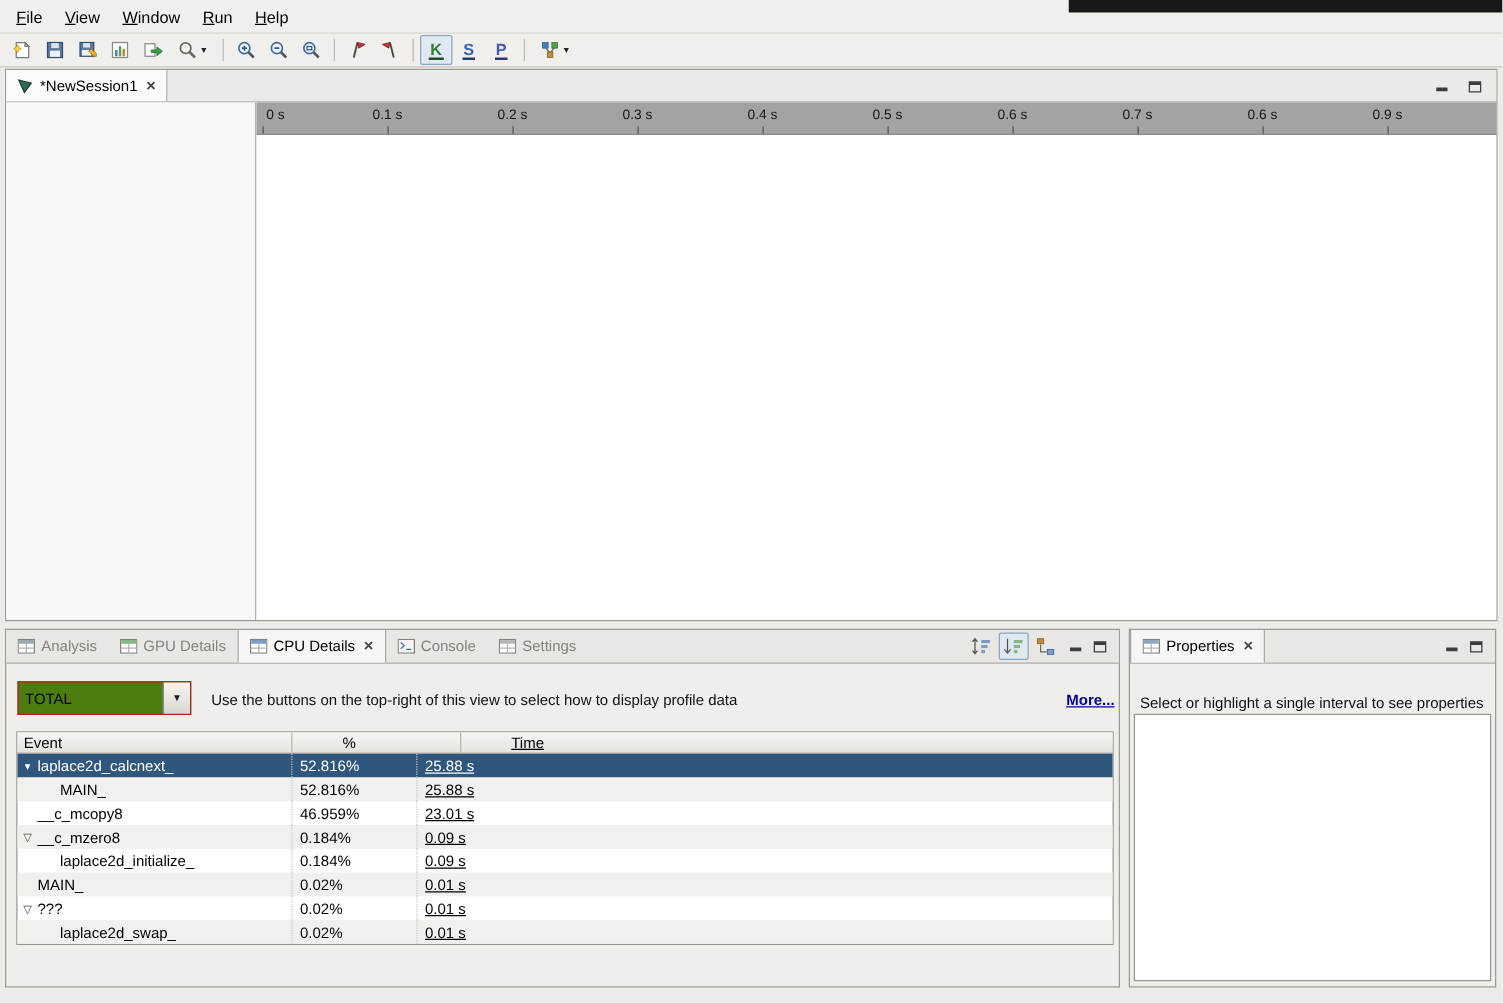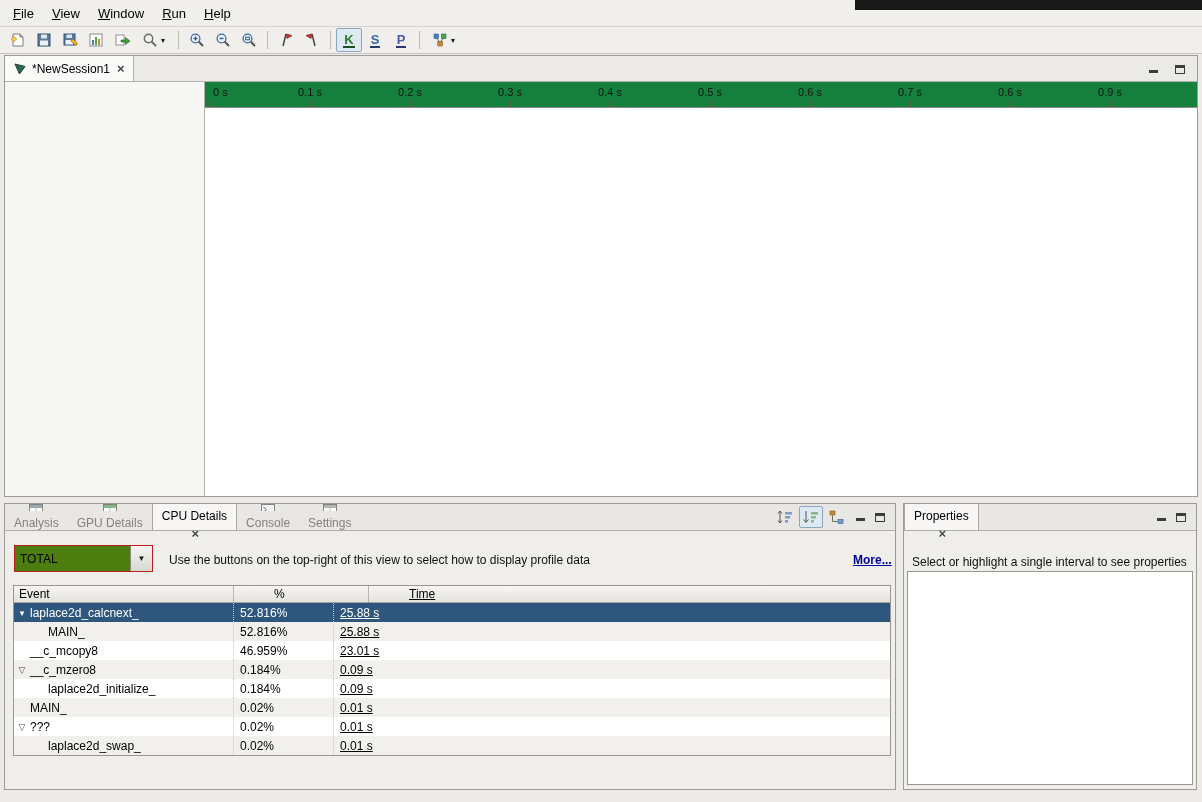--- a/index.html
+++ b/index.html
@@ -30,31 +30,31 @@
   #editor-tabbar { position:absolute; left:0; top:0; right:0; height:26px;
     background:#eceae6; border-bottom:1px solid #b3b1ab; display:flex; align-items:stretch; }
   .etab { display:flex; align-items:center; gap:5px; padding:0 8px;
     background:#fafaf8; border-right:1px solid #b3b1ab; }
   .tab-close { font-weight:bold; font-size:13px; color:#444; margin-left:2px; line-height:12px; }
   .winbtns { position:absolute; right:8px; top:4px; display:flex; gap:9px; }
   .winbtn { width:18px; height:18px; display:flex; align-items:center; justify-content:center; }
   .min-icon { width:9px; height:3px; border-bottom:3px solid #3c3c3c; margin-top:5px; }
   .max-icon { width:10px; height:9px; border:1px solid #3c3c3c; border-top:3px solid #3c3c3c; }
 
-  #ruler { position:absolute; left:200px; top:26px; right:0; height:26px; border-bottom:1px solid #8f8d88; background:#15803d; }
+  #ruler { position:absolute; left:200px; top:26px; right:0; height:26px; border-bottom:1px solid #8f8d88; background:#a3a3a3; }
   .tick-label { position:absolute; top:4px; font-size:11px; white-space:nowrap; transform:translateX(-50%); color:#141414; }
   .tick-label.first { transform:none; }
   .tick { position:absolute; bottom:0; width:1px; height:6px; background:#55534e; }
   #tl-left { position:absolute; left:0; top:26px; width:200px; bottom:0; background:#f7f7f5; border-right:1px solid #b3b1ab; }
   #tl-canvas { position:absolute; left:201px; top:52px; right:0; bottom:0; background:#fff; }
 
   
   .view-tabbar { position:absolute; left:0; top:0; right:0; height:27px;
     background:#e9e7e3; border-bottom:1px solid #b0aea8; display:flex; align-items:stretch; }
-  .vtab { display:flex; align-items:center; gap:5px; padding:0 9px; color:#84827e; font-size:12px;flex-direction:column; }
+  .vtab { display:flex; align-items:center; gap:5px; padding:0 9px; color:#84827e; font-size:12px; }
   .vtab.active { background:#f7f6f4; border-left:1px solid #a9a7a2; border-right:1px solid #a9a7a2; color:#000; }
   .view-tools { margin-left:auto; display:flex; align-items:center; gap:2px; padding-right:6px; }
   .vtbtn { width:24px; height:22px; display:flex; align-items:center; justify-content:center; }
   .vtbtn.pressed { border:1px solid #8ca5c0; background:#dfe9f2; border-radius:2px; }
   .view-tools .winbtn:first-of-type { margin-left:8px; }
 
   
   #details { position:absolute; left:4px; top:503px; width:892px; height:287px;
     background:#efeeea; border:1px solid #9d9b95; }
   #combo { position:absolute; left:9px; top:41px; width:139px; height:27px;

